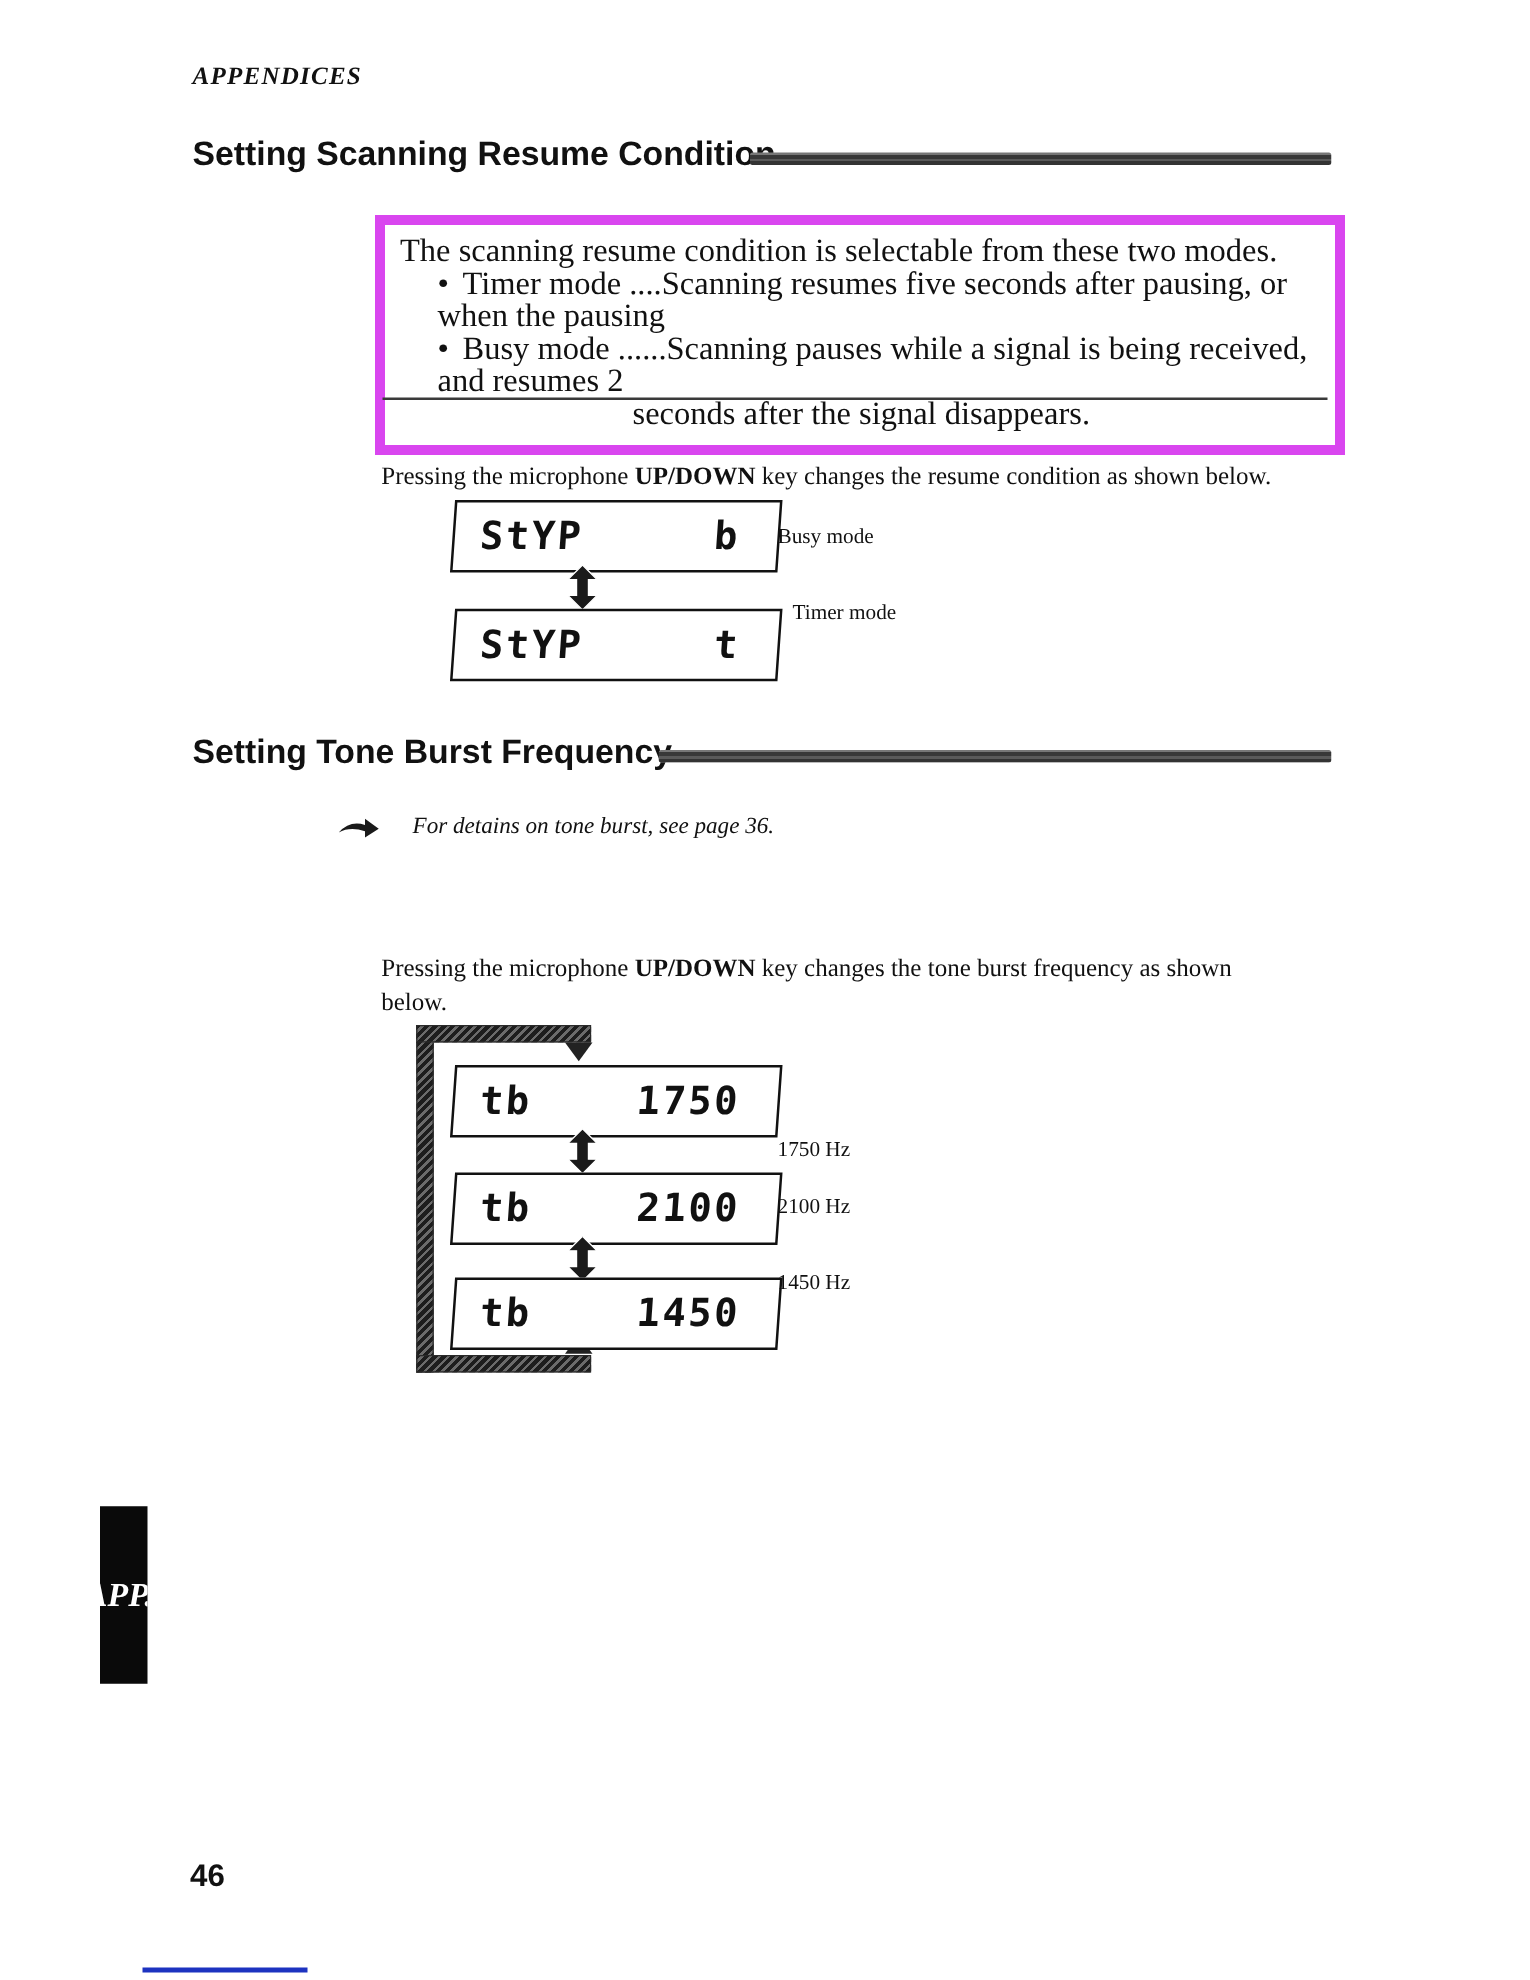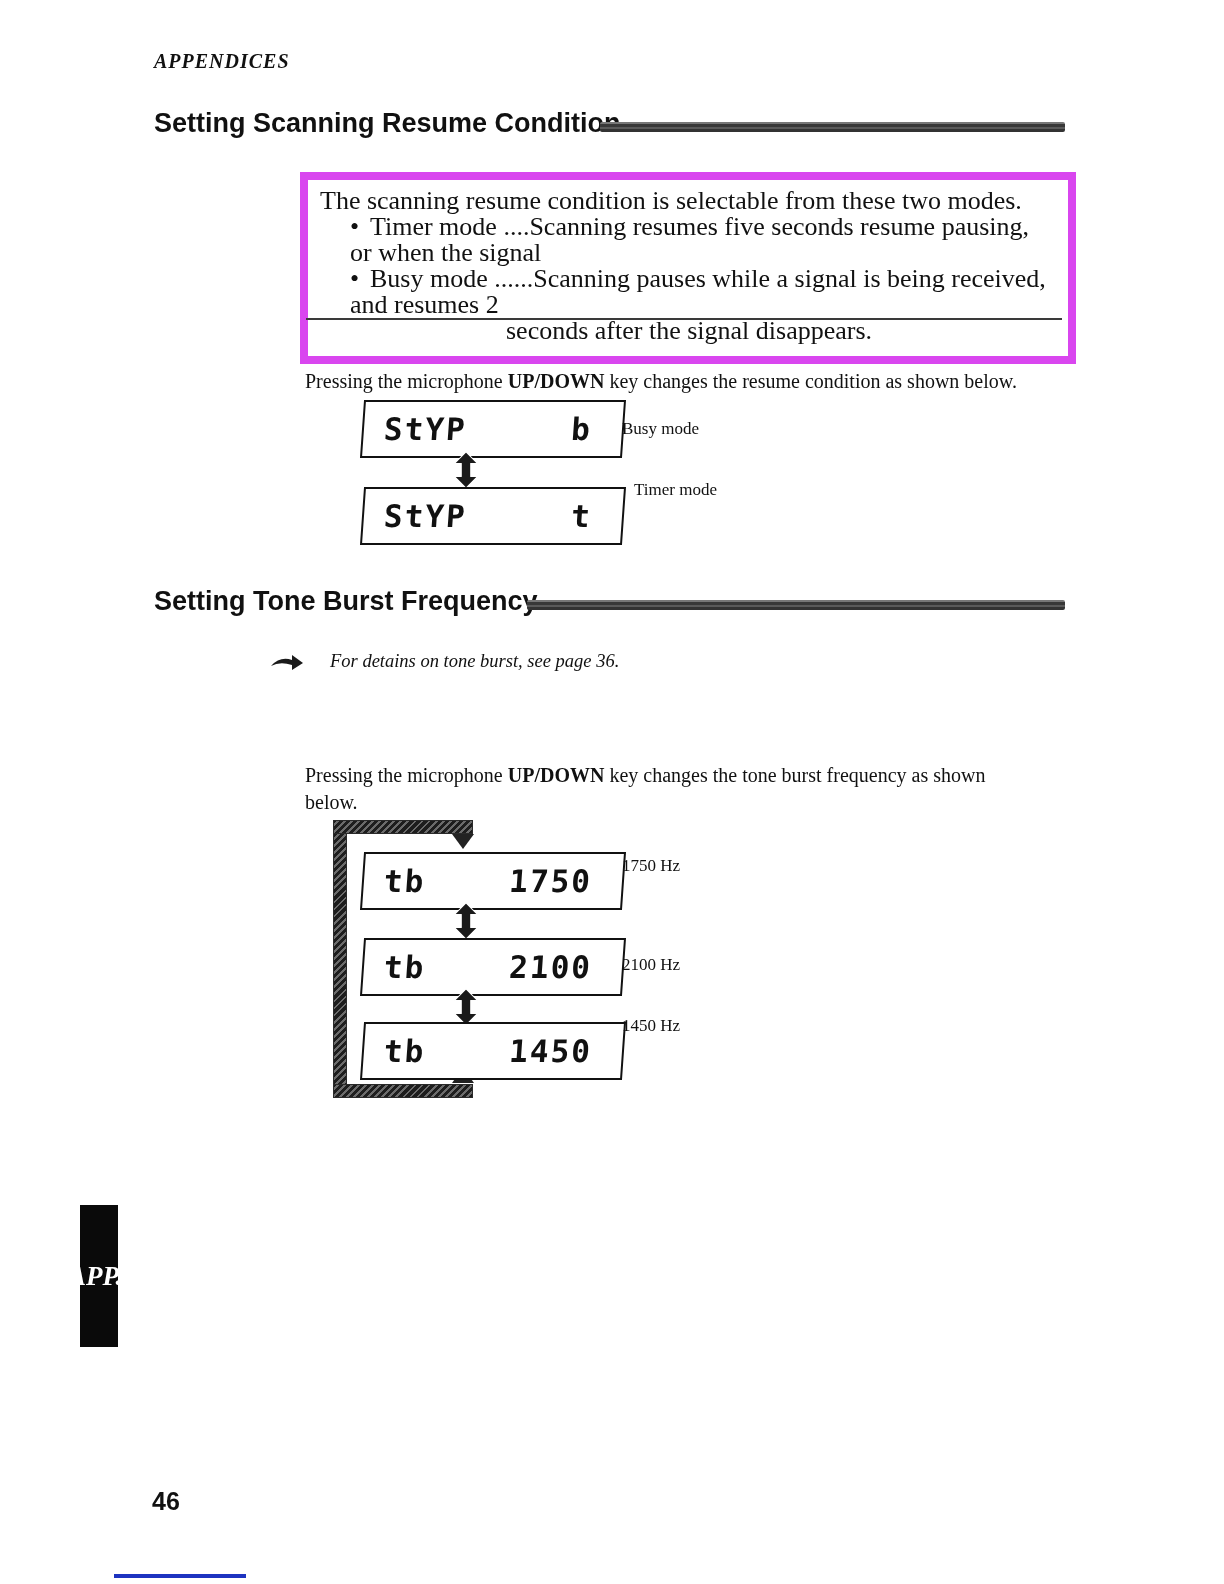--- a/index.html
+++ b/index.html
@@ -65,21 +65,21 @@
   }
   .lcd1 { top: 400px; }
   .lcd2 { top: 487px; }
   .lcd3 { top: 852px; }
   .lcd4 { top: 938px; }
   .lcd5 { top: 1022px; }
 
   .lcd-label { font-size: 17px; left: 622px; }
   .lbl1 { top: 419px; }
   .lbl2 { top: 480px; padding-left: 12px; }
-  .lbl3 { top: 856px; }
+  .lbl3 { top: 910px; }
   .lbl4 { top: 955px; }
   .lbl5 { top: 1016px; }
 
   .updown-arrow { width: 28px; height: 36px; left: 452px; }
   .ud1 { top: 452px; }
   .ud2 { top: 903px; }
   .ud3 { top: 989px; }
 
   .note-icon { left: 270px; top: 652px; width: 34px; height: 20px; }
   .note-text {
@@ -129,21 +129,21 @@
 
 <div class="page">
 
   <div class="abs doc-header">APPENDICES</div>
 
   <div class="abs section-title title1">Setting Scanning Resume Condition</div>
   <div class="abs title-bar bar1"></div>
 
   <div class="abs info-box">
     <div>The scanning resume condition is selectable from these two modes.</div>
-    <div class="bullet-lead"><span class="bullet-mark">•</span><span>Timer mode ....Scanning resumes five seconds resume pausing, or when the signal</span></div>
+    <div class="bullet-lead"><span class="bullet-mark">•</span><span>Timer mode ....Scanning resumes five seconds after pausing, or when the pausing</span></div>
     <div class="bullet-lead"><span class="bullet-mark">•</span><span>Busy mode ......Scanning pauses while a signal is being received, and resumes 2</span></div>
     <div class="bullet-cont">seconds after the signal disappears.</div>
   </div>
   <div class="abs box-underline"></div>
 
   <p class="abs body-para para1"><span>Pressing the microphone </span><b>UP/DOWN</b><span> key changes the resume condition as shown below.</span></p>
 
   <div class="abs lcd lcd1">
     <span>StYP</span>
     <span>b</span>

